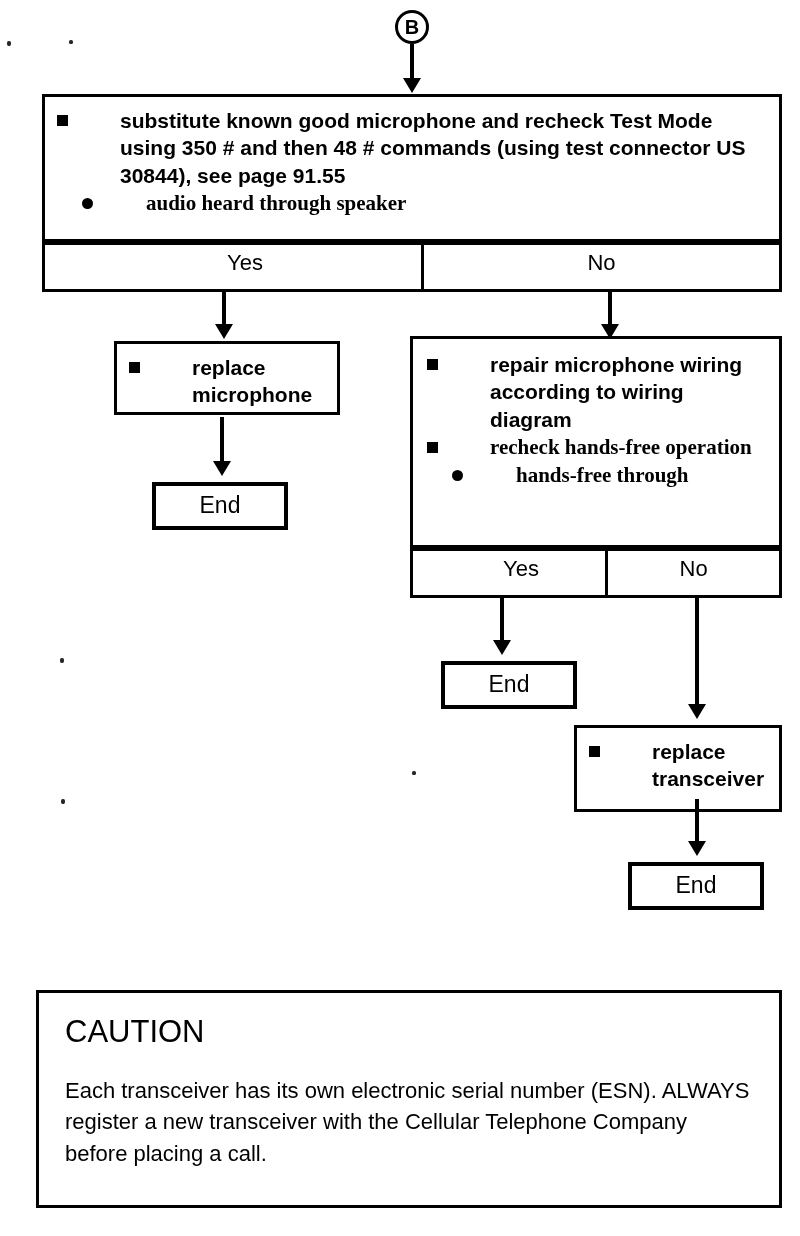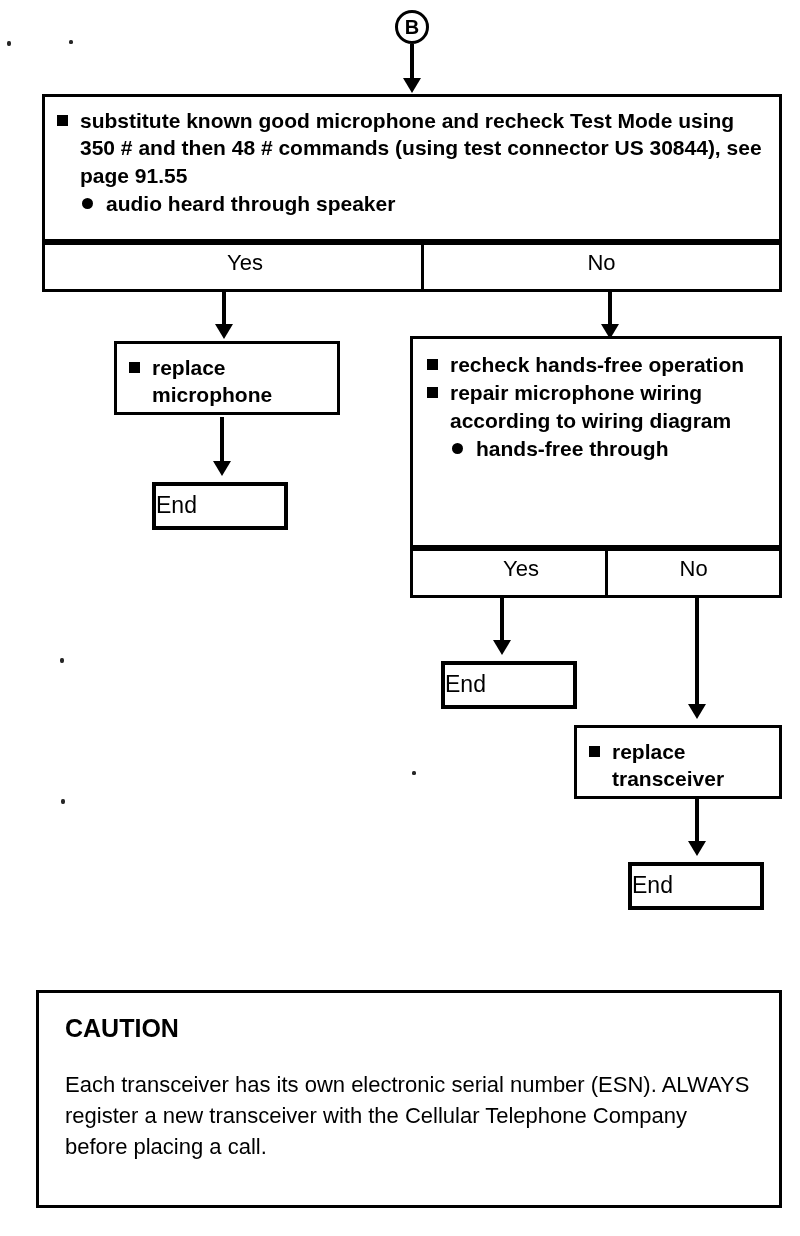--- a/index.html
+++ b/index.html
@@ -47,39 +47,39 @@
   }
 
   
   .bullet-row {
     display: flex;
     align-items: flex-start;
     font-size: 21px;
     font-weight: bold;
     line-height: 1.3;
   }
-  .bullet-row + .bullet-row { margin-top: 1px; }
+  .bullet-row + .bullet-row { margin-top: 1px; font-family: Liberation Serif, serif; }
 
   .bullet-sq {
     flex: 0 0 auto;
     width: 11px;
     height: 11px;
     background: #000;
     margin: 8px 12px 0 0;
   }
   .bullet-rd {
     flex: 0 0 auto;
     width: 11px;
     height: 11px;
     background: #000;
     border-radius: 50%;
     margin: 8px 13px 0 0;
   }
   .bullet-indent { margin-left: 25px; }
-  .bullet-text { flex: 1 1 auto; }
+  .bullet-text { flex: 1 1 auto; margin-left: 40px; }
 
   
   .yn-strip {
     display: flex;
     box-sizing: border-box;
     border: 3px solid #000;
     border-top: 3px solid #000;
     background: #fff;
     padding-left: 24px;
   }
@@ -91,21 +91,21 @@
     padding: 6px 0 8px 0;
     line-height: 1.1;
   }
   .yn-cell.left { border-right: 3px solid #000; }
 
   
   .end-box {
     box-sizing: border-box;
     border: 4px solid #000;
     background: #fff;
-    text-align: left;
+    text-align: center;
     font-size: 23px;
     line-height: 1.1;
     padding: 7px 0 9px 0;
   }
 
   
   .vline {
     background: #000;
     width: 4px;
   }
@@ -118,22 +118,22 @@
   }
 
   
   .caution-box {
     box-sizing: border-box;
     border: 3px solid #000;
     background: #fff;
     padding: 22px 26px 20px 26px;
   }
   .caution-title {
-    font-size: 25px;
-    font-weight: bold;
+    font-size: 31px;
+    font-weight: normal;
     margin: 0 0 26px 0;
     line-height: 1.1;
   }
   .caution-text {
     font-size: 22px;
     line-height: 1.42;
     margin: 0;
   }
 
   
@@ -194,25 +194,25 @@
   <div class="abs arrowhead" style="left:213px; top:461px;"></div>
 
   <div class="abs end-box" style="left:152px; top:482px; width:136px; height:48px;">
     <span>End</span>
   </div>
 
   <div class="abs box" style="left:410px; top:336px; width:372px; height:212px;">
     <div class="box-body" style="padding:12px 12px 8px 14px;">
       <div class="bullet-row">
         <span class="bullet-sq"></span>
+        <span class="bullet-text">repair microphone wiring according to wiring diagram</span>
+      </div>
+      <div class="bullet-row">
+        <span class="bullet-sq"></span>
         <span class="bullet-text">recheck hands-free operation</span>
-      </div>
-      <div class="bullet-row">
-        <span class="bullet-sq"></span>
-        <span class="bullet-text">repair microphone wiring according to wiring diagram</span>
       </div>
       <div class="bullet-row bullet-indent">
         <span class="bullet-rd"></span>
         <span class="bullet-text">hands-free through</span>
       </div>
     </div>
   </div>
 
   <div class="abs yn-strip" style="left:410px; top:548px; width:372px; height:50px;">
     <div class="yn-cell left" style="width:186px;">Yes</div>
@@ -222,21 +222,21 @@
   <div class="abs vline" style="left:500px; top:598px; height:44px;"></div>
   <div class="abs arrowhead" style="left:493px; top:640px;"></div>
 
   <div class="abs end-box" style="left:441px; top:661px; width:136px; height:48px;">
     <span>End</span>
   </div>
 
   <div class="abs vline" style="left:695px; top:598px; height:108px;"></div>
   <div class="abs arrowhead" style="left:688px; top:704px;"></div>
 
-  <div class="abs box" style="left:574px; top:725px; width:208px; height:74px;">
+  <div class="abs box" style="left:574px; top:725px; width:208px; height:87px;">
     <div class="box-body">
       <div class="bullet-row">
         <span class="bullet-sq"></span>
         <span class="bullet-text">replace transceiver</span>
       </div>
     </div>
   </div>
 
   <div class="abs vline" style="left:695px; top:799px; height:44px;"></div>
   <div class="abs arrowhead" style="left:688px; top:841px;"></div>

